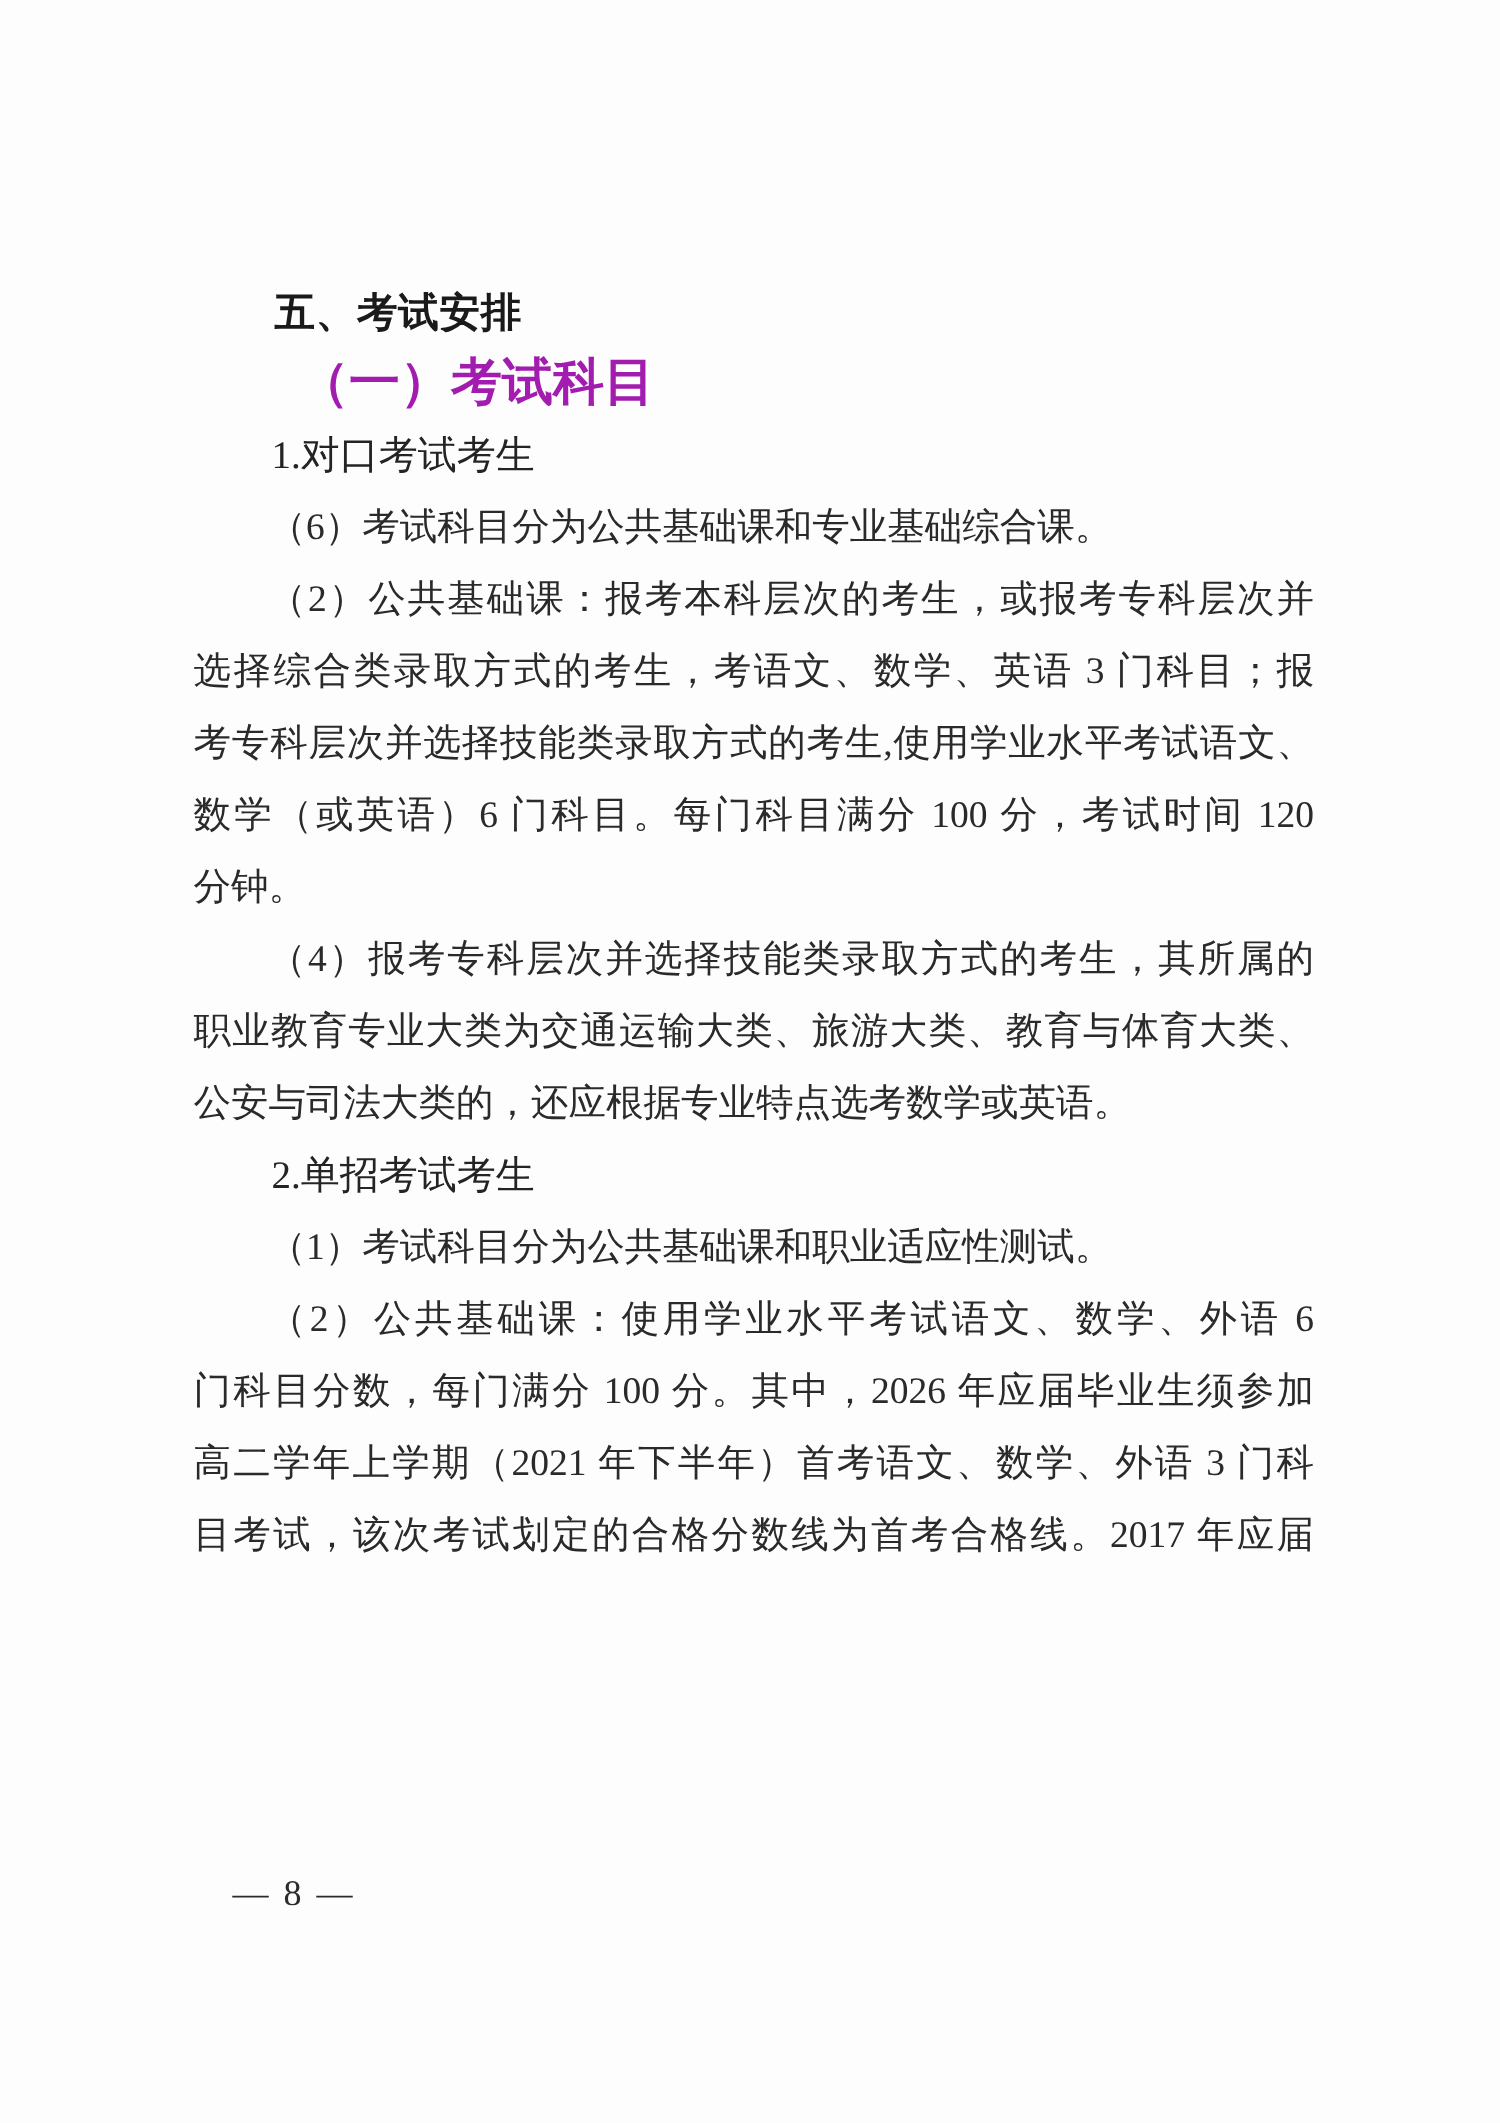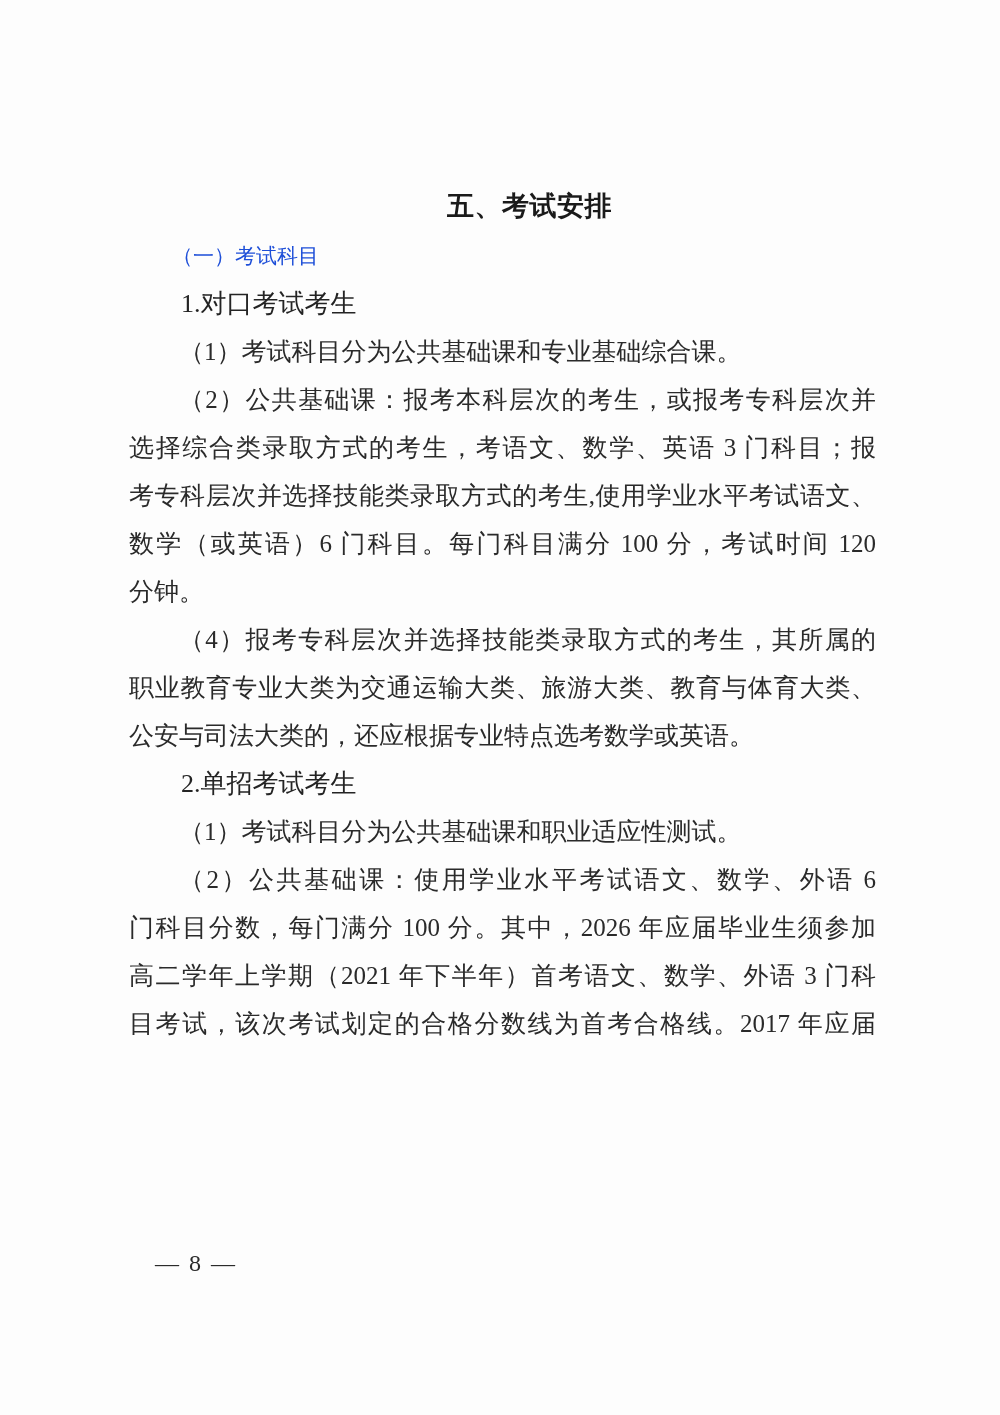--- a/index.html
+++ b/index.html
@@ -12,36 +12,35 @@
     font-family:"Liberation Serif","DejaVu Serif",serif;
     overflow:hidden;
   }
   .content{
     position:absolute;
     left:129px;top:184px;
     width:747px;
   }
   .h1{
     margin:0;
-    font-family:Liberation Mono, monospace;
+    font-family:Liberation Serif, serif;
     font-weight:700;
     font-size:27px;
     line-height:48px;
     letter-spacing:.5px;
     color:#1a1a1a;
     text-indent:2em;
-    text-align:center;
   }
   .h2{
     margin:0;
-    font-weight:400;
-    font-size:21px;
+    font-weight:700;
+    font-size:34px;
     line-height:48px;
     text-indent:2.05em;
-    color:#1d4ed8;
+    color:#a21caf;
   }
   .item{
     margin:0;
     font-size:26px;
     line-height:48px;
     text-indent:2em;
     color:#242424;
   }
   .para{
     margin:0;
@@ -72,21 +71,21 @@
 <div class="page">
   <main class="content">
 
     <h1 class="h1">五、考试安排</h1>
 
     <h2 class="h2">（一）考试科目</h2>
 
     <p class="item">1.对口考试考生</p>
 
     <p class="para">
-      <span class="line ind">（1）考试科目分为公共基础课和专业基础综合课。</span>
+      <span class="line ind">（6）考试科目分为公共基础课和专业基础综合课。</span>
     </p>
 
     <p class="para">
       <span class="line ind fill">（2）公共基础课：报考本科层次的考生，或报考专科层次并</span>
       <span class="line fill">选择综合类录取方式的考生，考语文、数学、英语 3 门科目；报</span>
       <span class="line fill">考专科层次并选择技能类录取方式的考生,使用学业水平考试语文、</span>
       <span class="line fill">数学（或英语）6 门科目。每门科目满分 100 分，考试时间 120</span>
       <span class="line">分钟。</span>
     </p>
 

